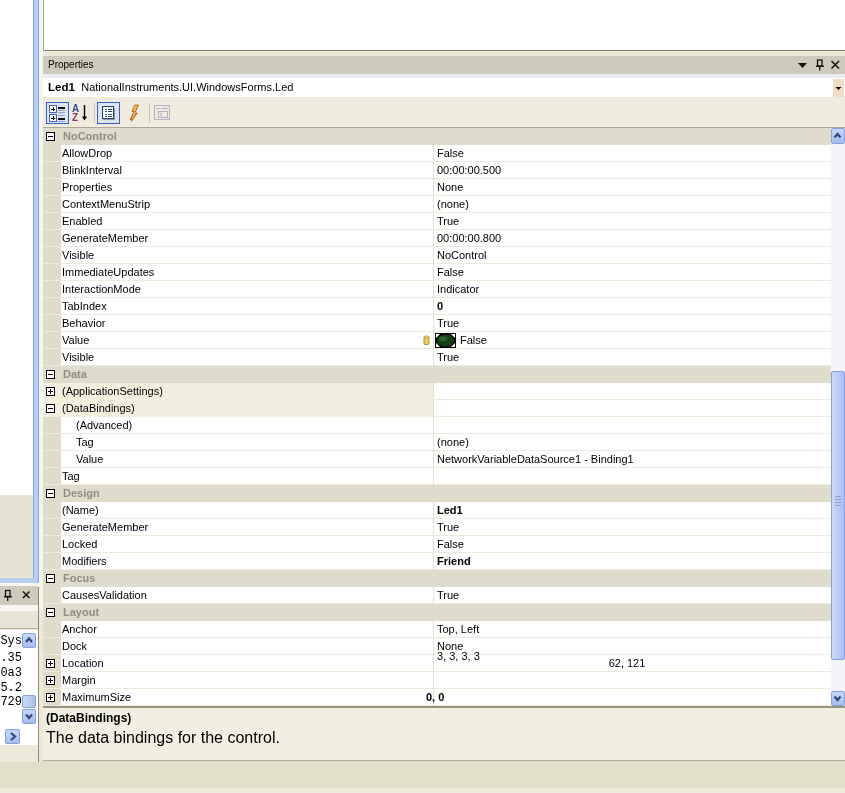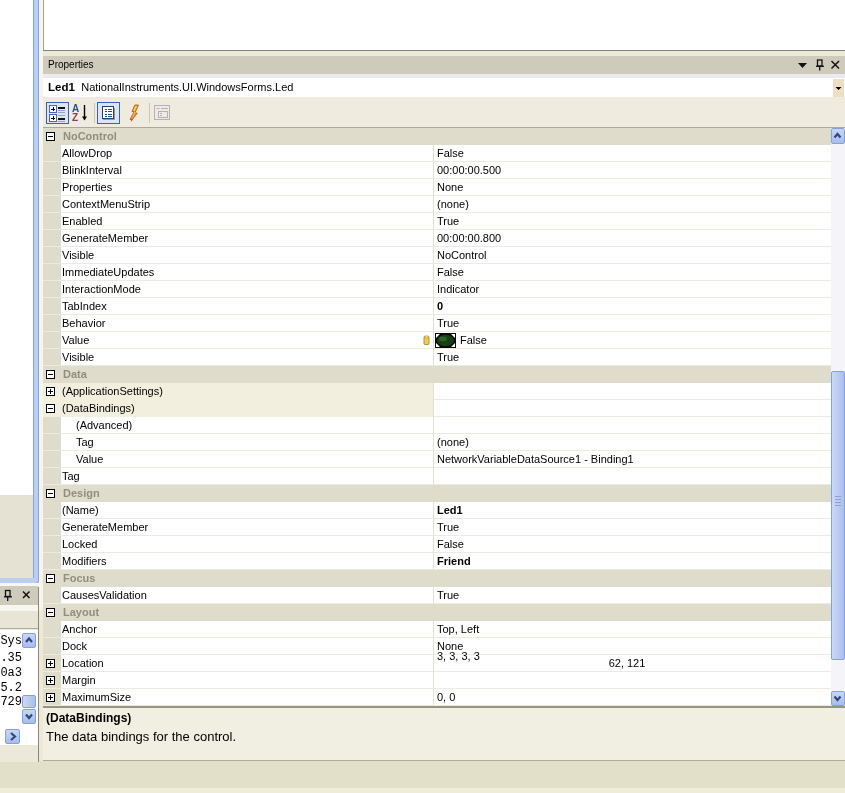--- a/index.html
+++ b/index.html
@@ -236,21 +236,21 @@
     <i class="h"></i>
     <i class="v"></i>
   </div>
 <div class="nm" style="top:672px;left:62px">Margin</div>
 <div class="vl" style="top:648px;left:437px;">3, 3, 3, 3</div>
 <div class="xb" style="top:693px">
     <i class="h"></i>
     <i class="v"></i>
   </div>
 <div class="nm" style="top:689px;left:62px">MaximumSize</div>
-<div class="vl" style="top:689px;left:437px;">0, 0</div>
+<div class="vl" style="top:689px;left:426px;font-weight:bold;">0, 0</div>
 
 <svg style="left:423px;top:335px" width="8" height="11">
 <rect x="1" y="1.5" width="5" height="8" rx="1" fill="#f0cc55" stroke="#a8882a" stroke-width="0.9"></rect>
 <ellipse cx="3.5" cy="2" rx="2.5" ry="1.1" fill="#f8e9a0" stroke="#a8882a" stroke-width="0.7"></ellipse>
 </svg>
 <svg style="left:435px;top:333px" width="21" height="15">
 <rect x="0" y="0" width="21" height="15" fill="#0a0a0a"></rect>
 <ellipse cx="10.5" cy="7.5" rx="8.5" ry="5.8" fill="#173f15"></ellipse>
 <ellipse cx="8" cy="5.8" rx="4" ry="2.4" fill="#2a6428"></ellipse>
 <polygon points="1,1 5,1 1,5" fill="#fff"></polygon>
@@ -271,21 +271,21 @@
     </g>
 </svg>
 <div class="sbtn" style="left:831px;top:691px;width:14px;height:15px"></div>
 <svg style="left:831px;top:691px" width="13" height="15">
     <path d="M3.5 5.5 L6.5 9 L9.5 5.5" fill="none" stroke="#2f4a7a" stroke-width="2.2"></path>
   </svg>
 
 <div style="left:43px;top:706px;width:802px;height:2px;background:#96937f"></div>
 <div style="left:43px;top:708px;width:802px;height:53px;background:#f1efe2;border-bottom:1px solid #b0ac9c;box-sizing:border-box"></div>
 <div style="left:46px;top:711px;font-size:12px;font-weight:bold;color:#000;white-space:nowrap">(DataBindings)</div>
-<div style="left:46px;top:729px;font-size:13px;color:#000;white-space:nowrap">The data bindings for the control.</div>
+<div style="left:46px;top:729px;font-size:16px;color:#000;white-space:nowrap">The data bindings for the control.</div>
 
 <div style="left:0;top:761px;width:845px;height:27px;background:#e3e0ca"></div>
 <div style="left:0;top:788px;width:845px;height:5px;background:#eeecdb"></div>
 
 <div style="left:0;top:584px;width:39px;height:178px;background:#ece9da;border-right:1px solid #8a8878;box-sizing:border-box"></div>
 <div style="left:0;top:583px;width:39px;height:4px;background:#f8f7f2"></div>
 <div style="left:0;top:586px;width:38px;height:19px;background:#cfcbbc"></div>
 <svg style="left:0px;top:586px" width="38" height="19">
 <g stroke="#111" stroke-width="1.3" fill="none">
 <rect x="5.5" y="4.5" width="4.5" height="6"></rect>

